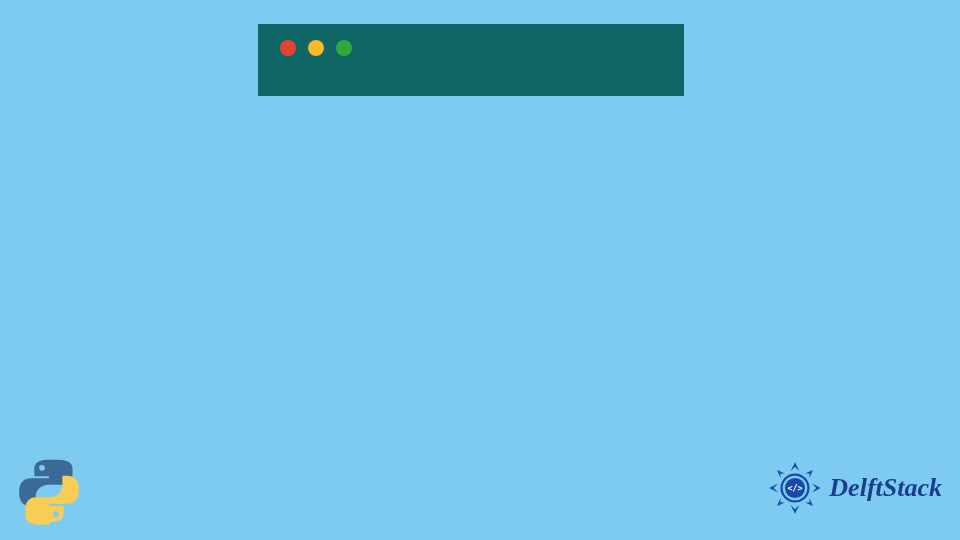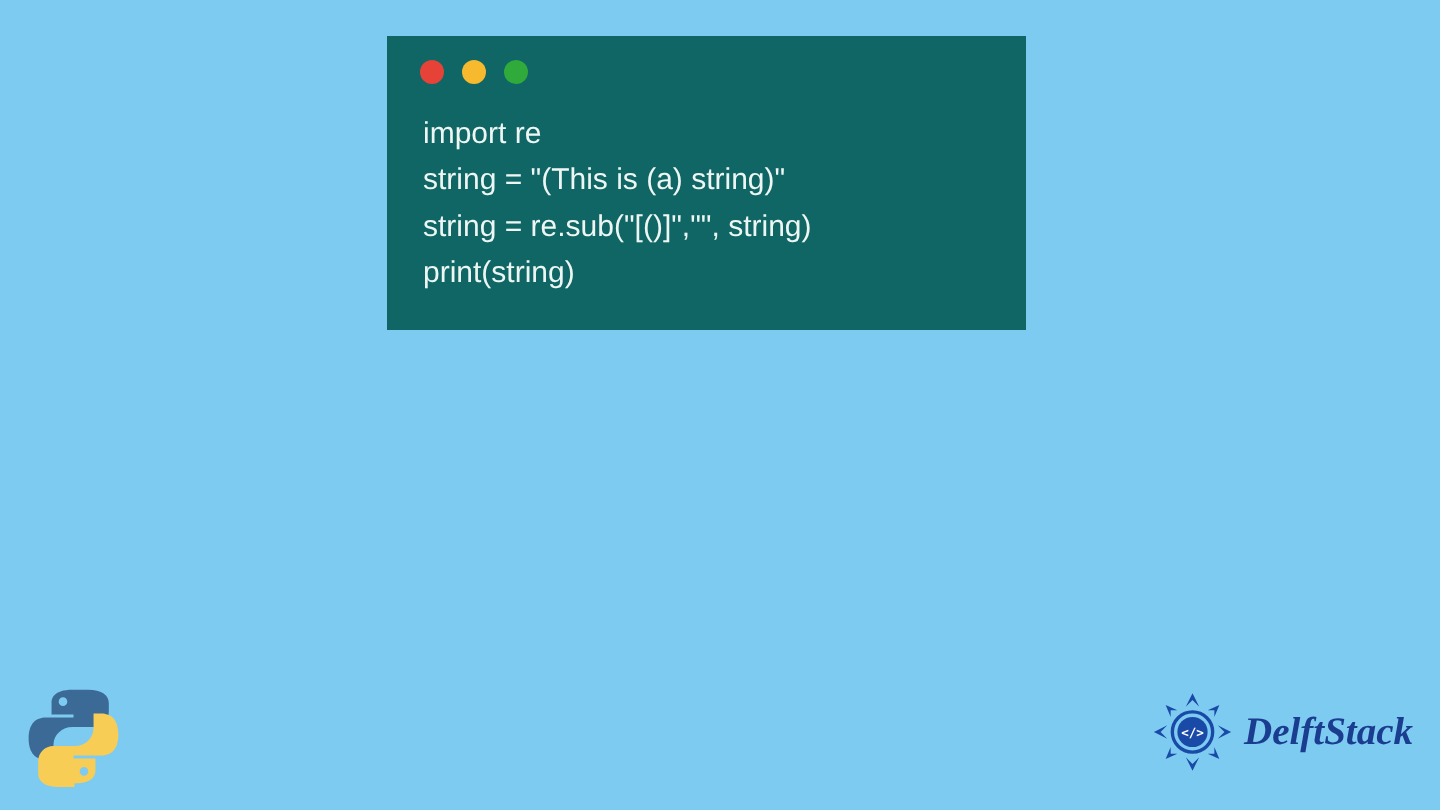--- a/index.html
+++ b/index.html
@@ -70,26 +70,20 @@
 </style>
 </head>
 <body>
 
 <div class="code-window">
   <div class="traffic-lights">
     <span class="dot red"></span>
     <span class="dot yellow"></span>
     <span class="dot green"></span>
   </div>
-  <div class="code-lines">
-    <div class="code-line">import re</div>
-    <div class="code-line">string = "(This is (a) string)"</div>
-    <div class="code-line">string = re.sub("[()]","", string)</div>
-    <div class="code-line">print(string)</div>
-  </div>
 </div>
 
 <div class="python-logo">
   <svg viewBox="0 0 110 110" width="70" height="70">
     <path fill="#3c6a97" d="M54 6c-20 0-22 9-22 14v12h23v3H26c-10 0-18 6-18 22s8 22 18 22h8V64c0-11 9-19 20-19h22c9 0 16-7 16-16V20c0-8-7-14-22-14H54zm-10 8a4.5 4.5 0 1 1 0 9 4.5 4.5 0 0 1 0-9z"></path>
     <path fill="#f7cd56" d="M56 104c20 0 22-9 22-14V78H55v-3h29c10 0 18-6 18-22s-8-22-18-22h-8v15c0 11-9 19-20 19H34c-9 0-16 7-16 16v13c0 8 7 14 22 14h16zm10-8a4.5 4.5 0 1 1 0-9 4.5 4.5 0 0 1 0 9z"></path>
   </svg>
 </div>
 
 <div class="delft-logo">

